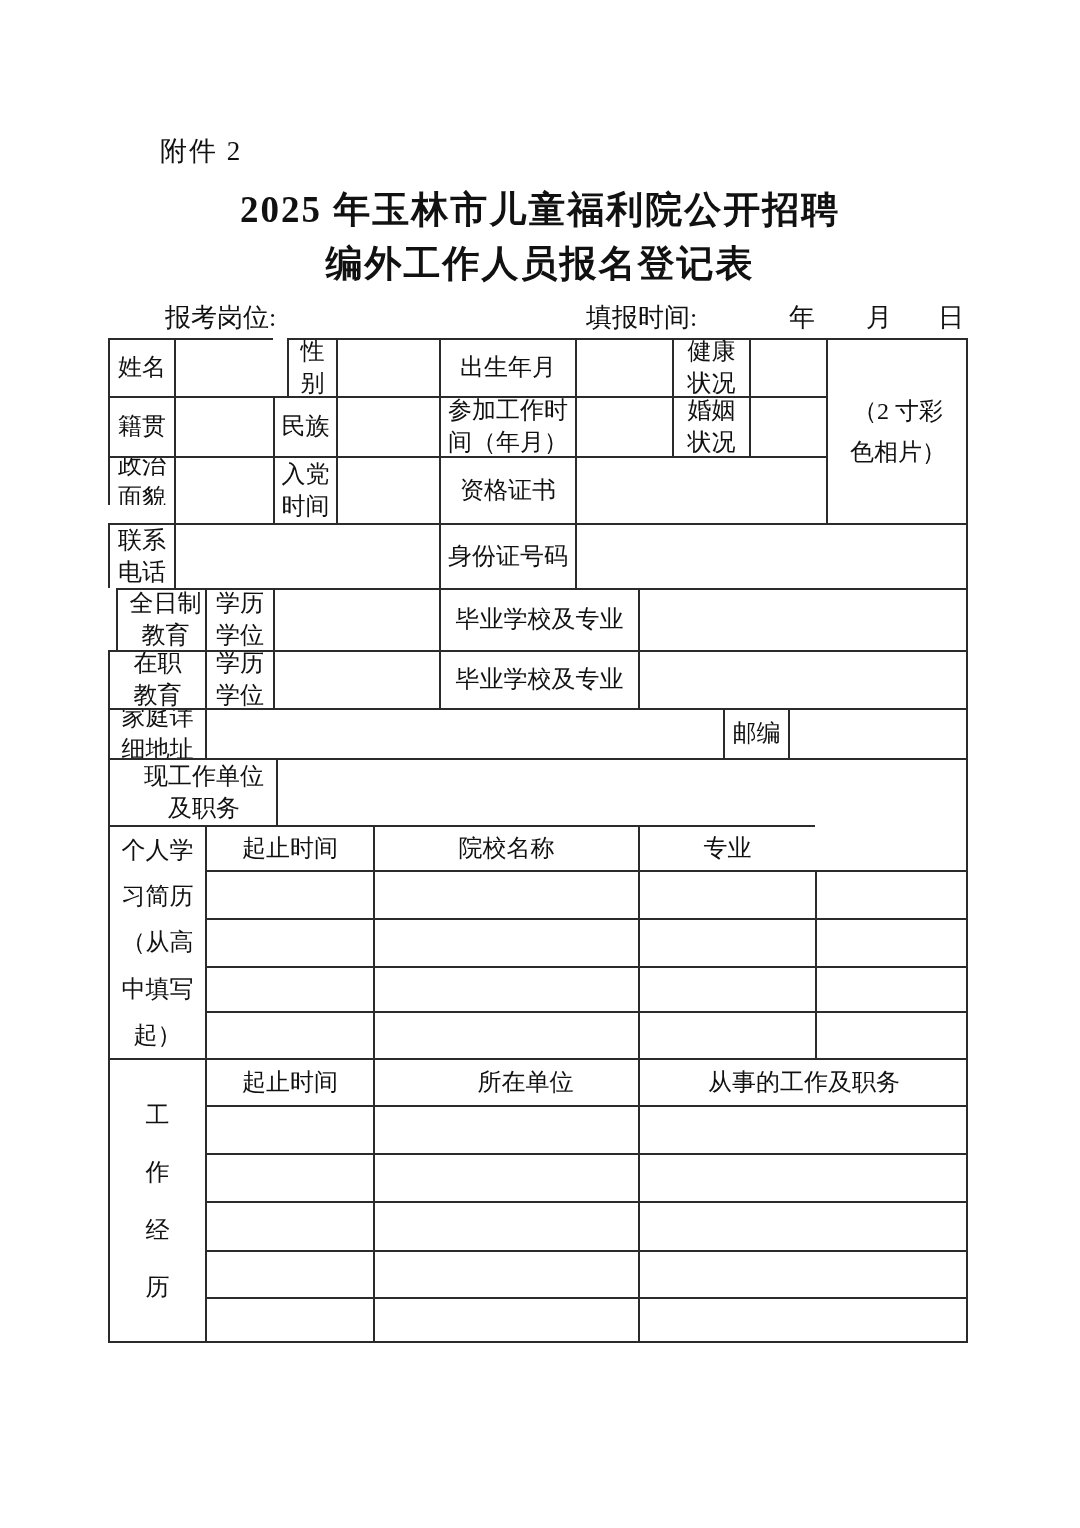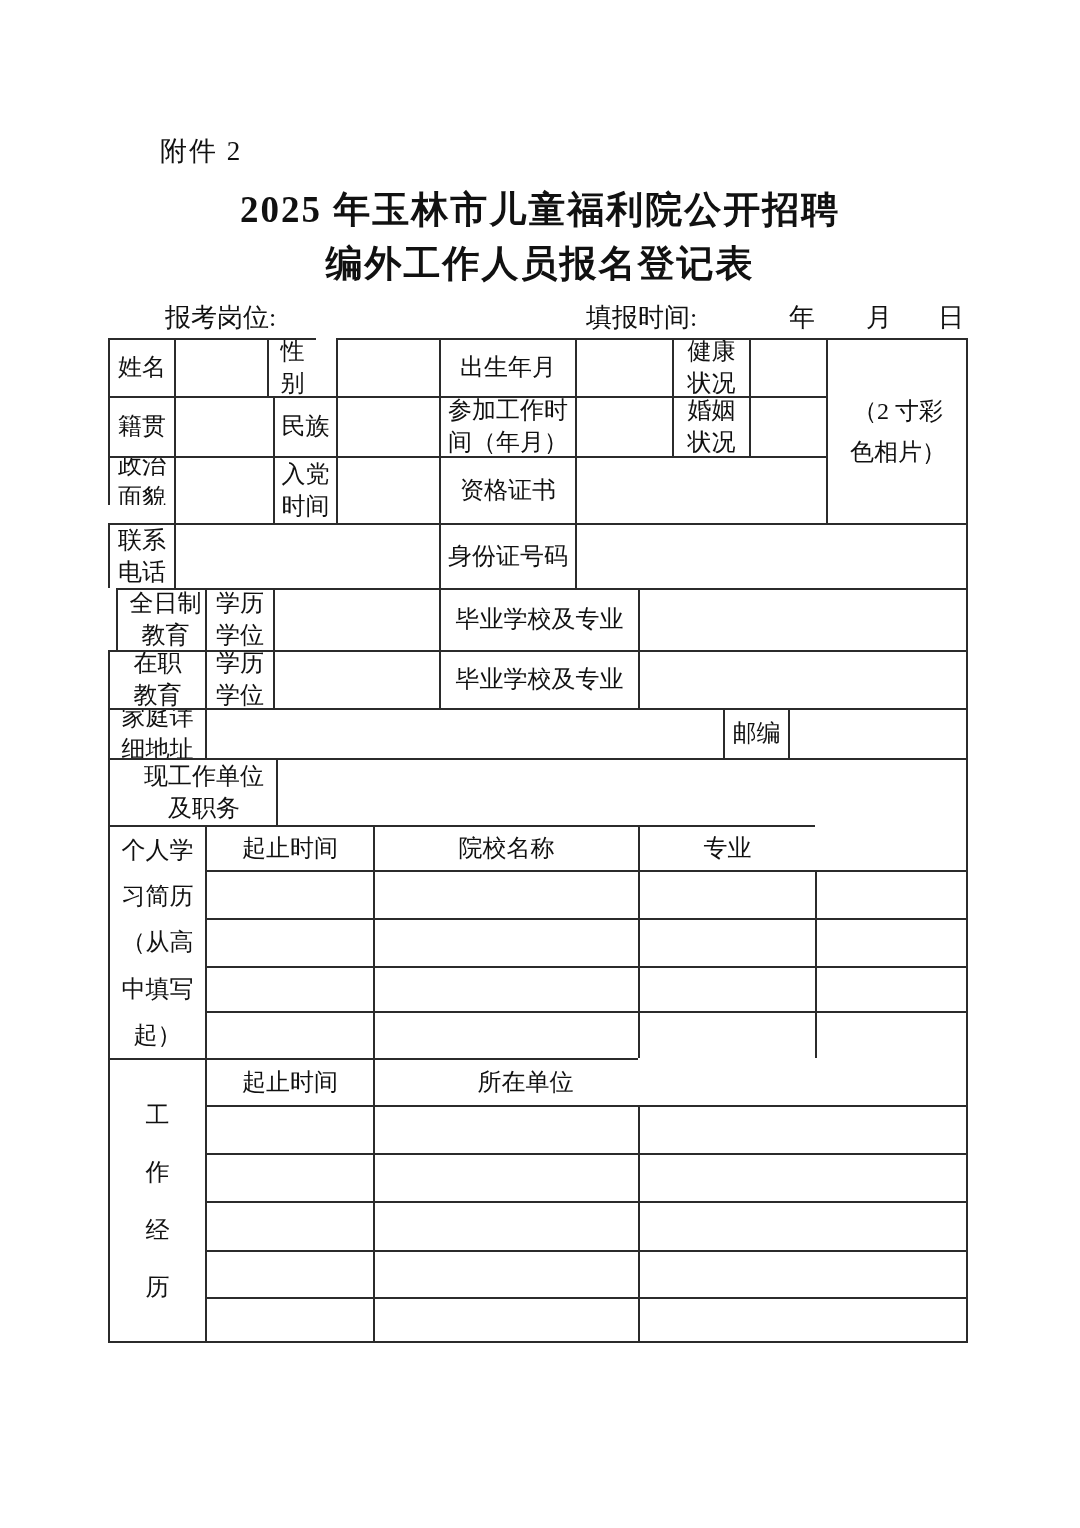--- a/index.html
+++ b/index.html
@@ -64,21 +64,21 @@
     <span class="date-label">填报时间:</span>
     <span class="y-label">年</span>
     <span class="m-label">月</span>
     <span class="d-label">日</span>
   </div>
 
   <div class="form-table">
 
     <div class="c lbl" style="left:0;top:0;width:66px;height:58px;">姓名</div>
     <div class="c" style="left:66px;top:0;width:99px;height:58px;"></div>
-    <div class="c lbl" style="left:159px;top:0;width:49px;height:58px;">性别</div>
+    <div class="c lbl" style="left:179px;top:0;width:49px;height:58px;">性别</div>
     <div class="c" style="left:228px;top:0;width:103px;height:58px;"></div>
     <div class="c lbl" style="left:331px;top:0;width:136px;height:58px;">出生年月</div>
     <div class="c" style="left:467px;top:0;width:97px;height:58px;"></div>
     <div class="c lbl" style="left:564px;top:0;width:77px;height:58px;">健康
 状况</div>
     <div class="c" style="left:641px;top:0;width:77px;height:58px;"></div>
     <div class="c photo-note" style="left:718px;top:0;width:142px;height:185px;">（2 寸彩
 色相片）</div>
 
     <div class="c lbl" style="left:0;top:58px;width:66px;height:60px;">籍贯</div>
@@ -161,20 +161,21 @@
     <div class="c" style="left:265px;top:673px;width:265px;height:47px;"></div>
     <div class="c" style="left:530px;top:673px;width:177px;height:47px;"></div>
     <div class="c" style="left:707px;top:673px;width:153px;height:47px;"></div>
 
     <div class="c side-work" style="left:0;top:720px;width:97px;height:285px;">工
 作
 经
 历</div>
     <div class="c lbl" style="left:97px;top:720px;width:168px;height:47px;">起止时间</div>
     <div class="c lbl" style="left:265px;top:720px;width:265px;height:47px;padding-left:38px;">所在单位</div>
+    <div class="c lbl" style="left:530px;top:720px;width:330px;height:47px;">从事的工作及职务</div>
 
     <div class="c" style="left:97px;top:767px;width:168px;height:48px;"></div>
     <div class="c" style="left:265px;top:767px;width:265px;height:48px;"></div>
     <div class="c" style="left:530px;top:767px;width:330px;height:48px;"></div>
 
     <div class="c" style="left:97px;top:815px;width:168px;height:48px;"></div>
     <div class="c" style="left:265px;top:815px;width:265px;height:48px;"></div>
     <div class="c" style="left:530px;top:815px;width:330px;height:48px;"></div>
 
     <div class="c" style="left:97px;top:863px;width:168px;height:49px;"></div>

